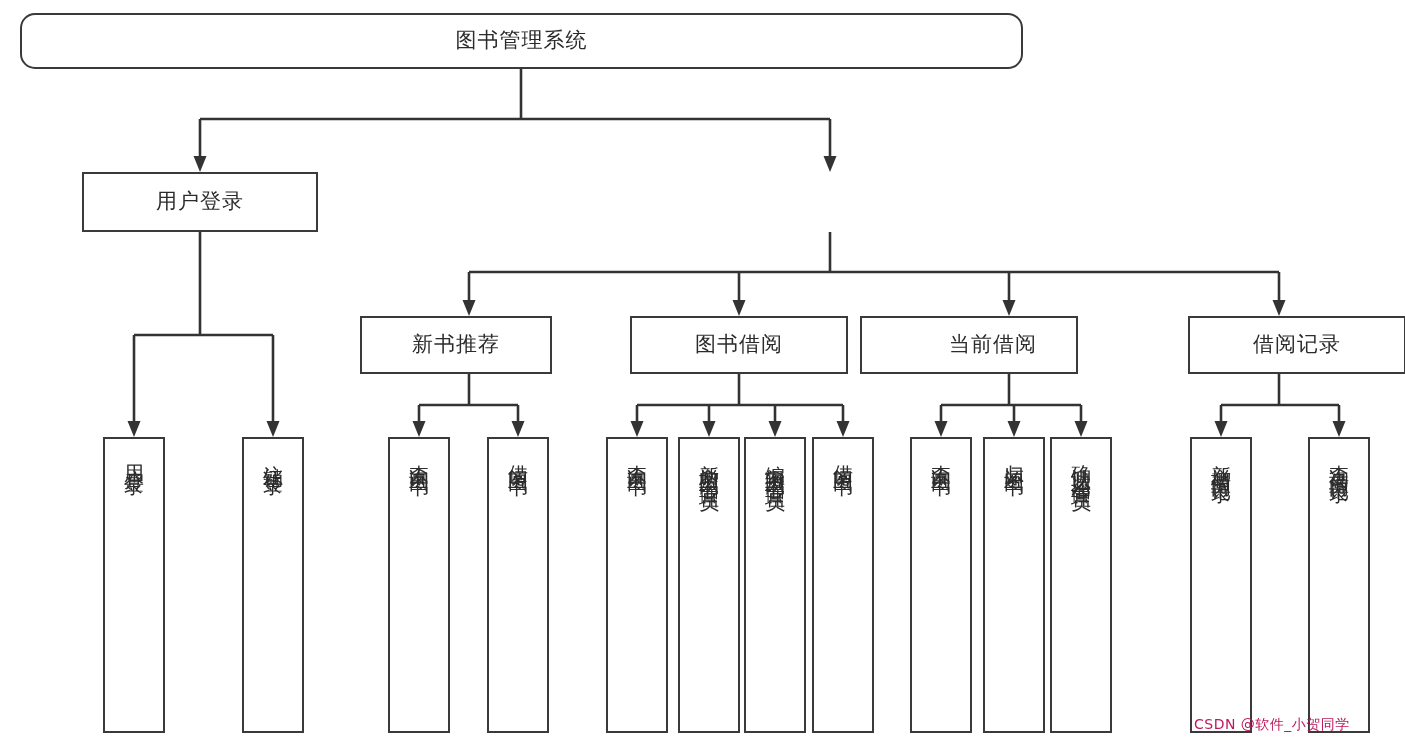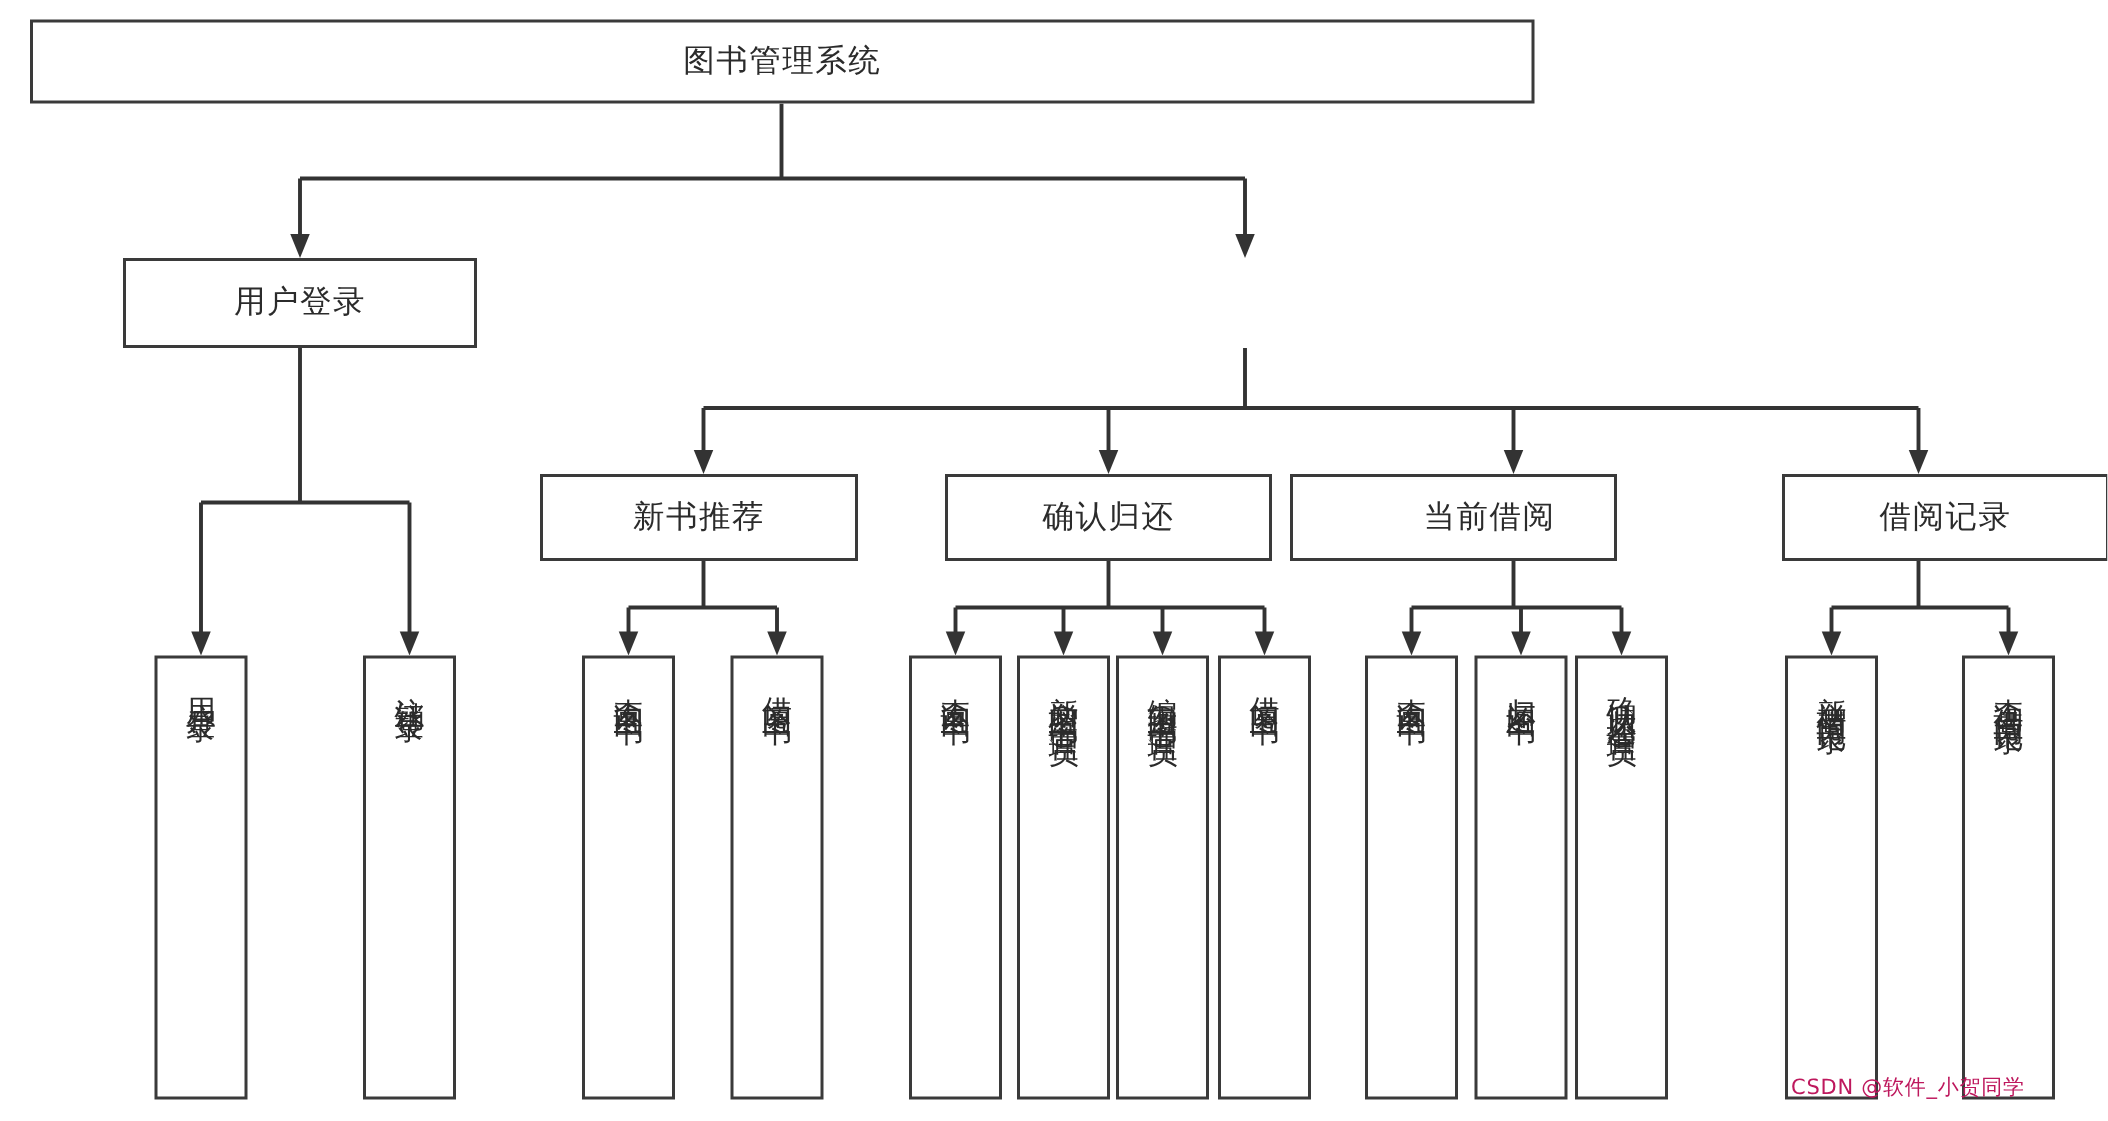--- a/index.html
+++ b/index.html
@@ -139,33 +139,33 @@
 
       <polygon points="934.5,421 947.5,421 941,437"></polygon>
       <polygon points="1007.5,421 1020.5,421 1014,437"></polygon>
       <polygon points="1074.5,421 1087.5,421 1081,437"></polygon>
 
       <polygon points="1214.5,421 1227.5,421 1221,437"></polygon>
       <polygon points="1332.5,421 1345.5,421 1339,437"></polygon>
     </g>
   </svg>
 
-  <div class="node horiz" style="left:20px; top:13px; width:1003px; height:56px;">
+  <div class="node horiz" style="left:20px; top:13px; width:1003px; height:56px;border-radius:15px;">
     <span>图书管理系统</span>
   </div>
 
   <div class="node horiz" style="left:82px; top:172px; width:236px; height:60px;">
     <span>用户登录</span>
   </div>
 
-  <div class="node horiz" style="left:360px; top:316px; width:212px; height:58px;">
+  <div class="node horiz" style="left:360px; top:316px; width:192px; height:58px;">
     <span>新书推荐</span>
   </div>
   <div class="node horiz" style="left:630px; top:316px; width:218px; height:58px;">
-    <span>确认归还</span>
+    <span>图书借阅</span>
   </div>
   <div class="node horiz" style="left:860px; top:316px; width:218px; height:58px;padding-left:48px;">
     <span>当前借阅</span>
   </div>
   <div class="node horiz" style="left:1170px; top:316px; width:218px; height:58px;margin-left:18px;">
     <span>借阅记录</span>
   </div>
 
   <div class="node vert" style="left:103px; top:437px; width:62px; height:296px;">
     <span class="vlabel">用户登录</span>

